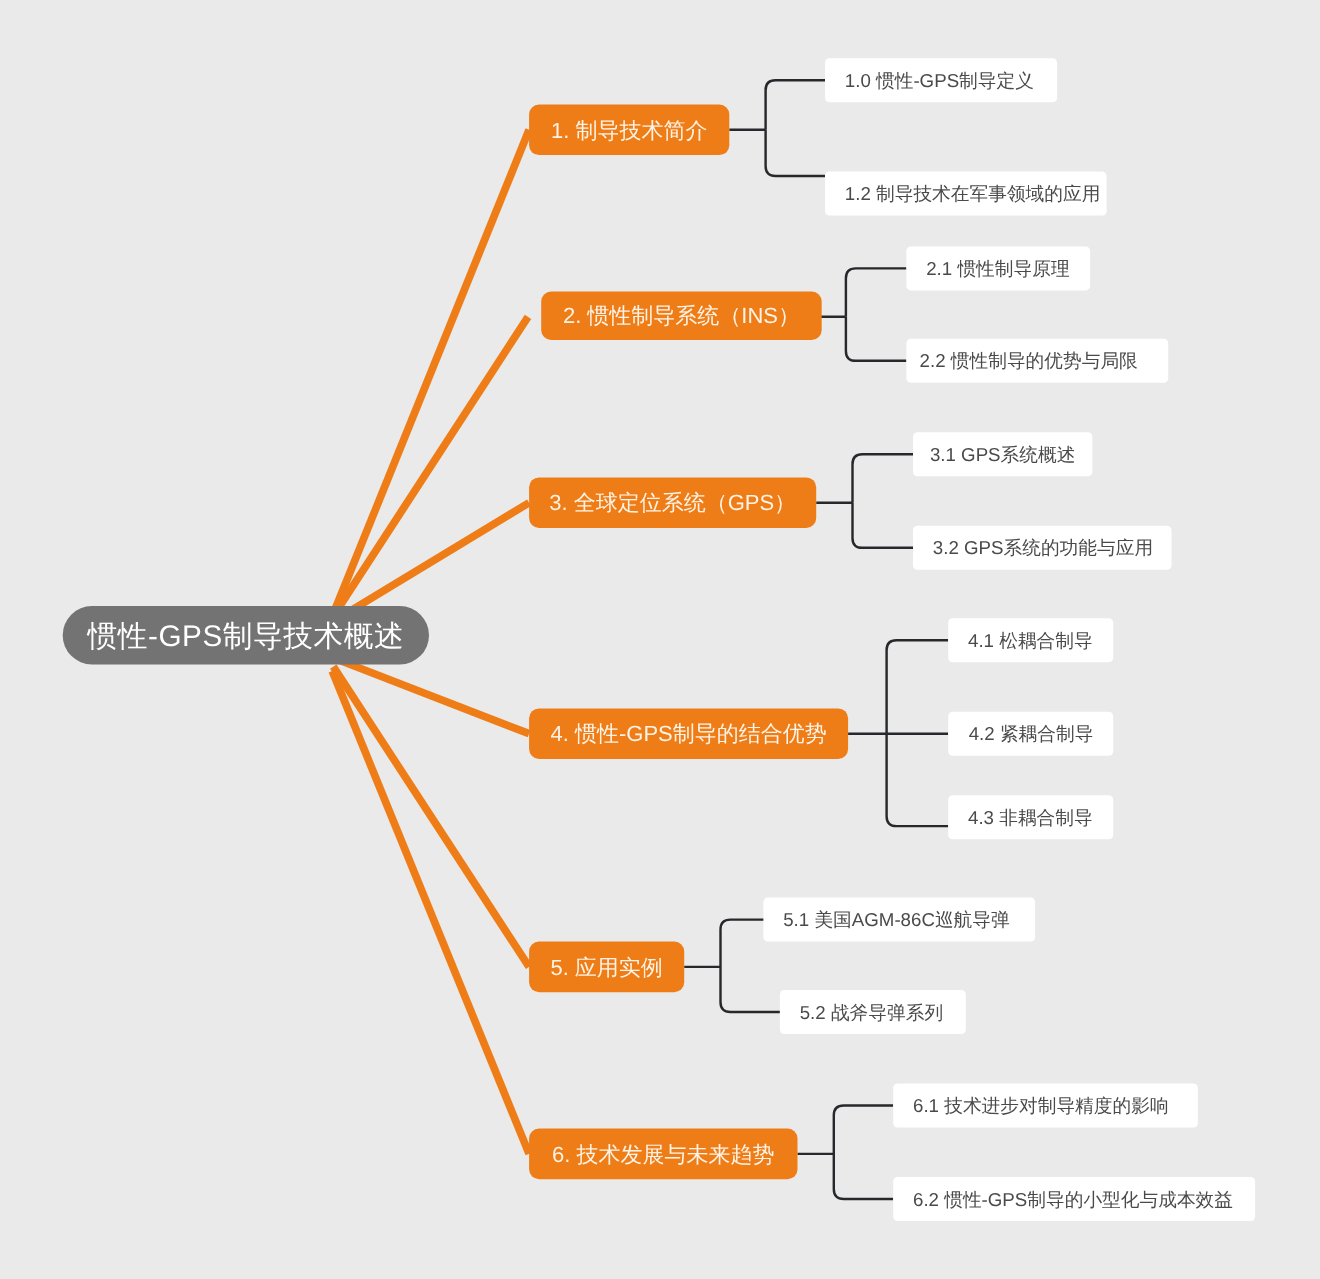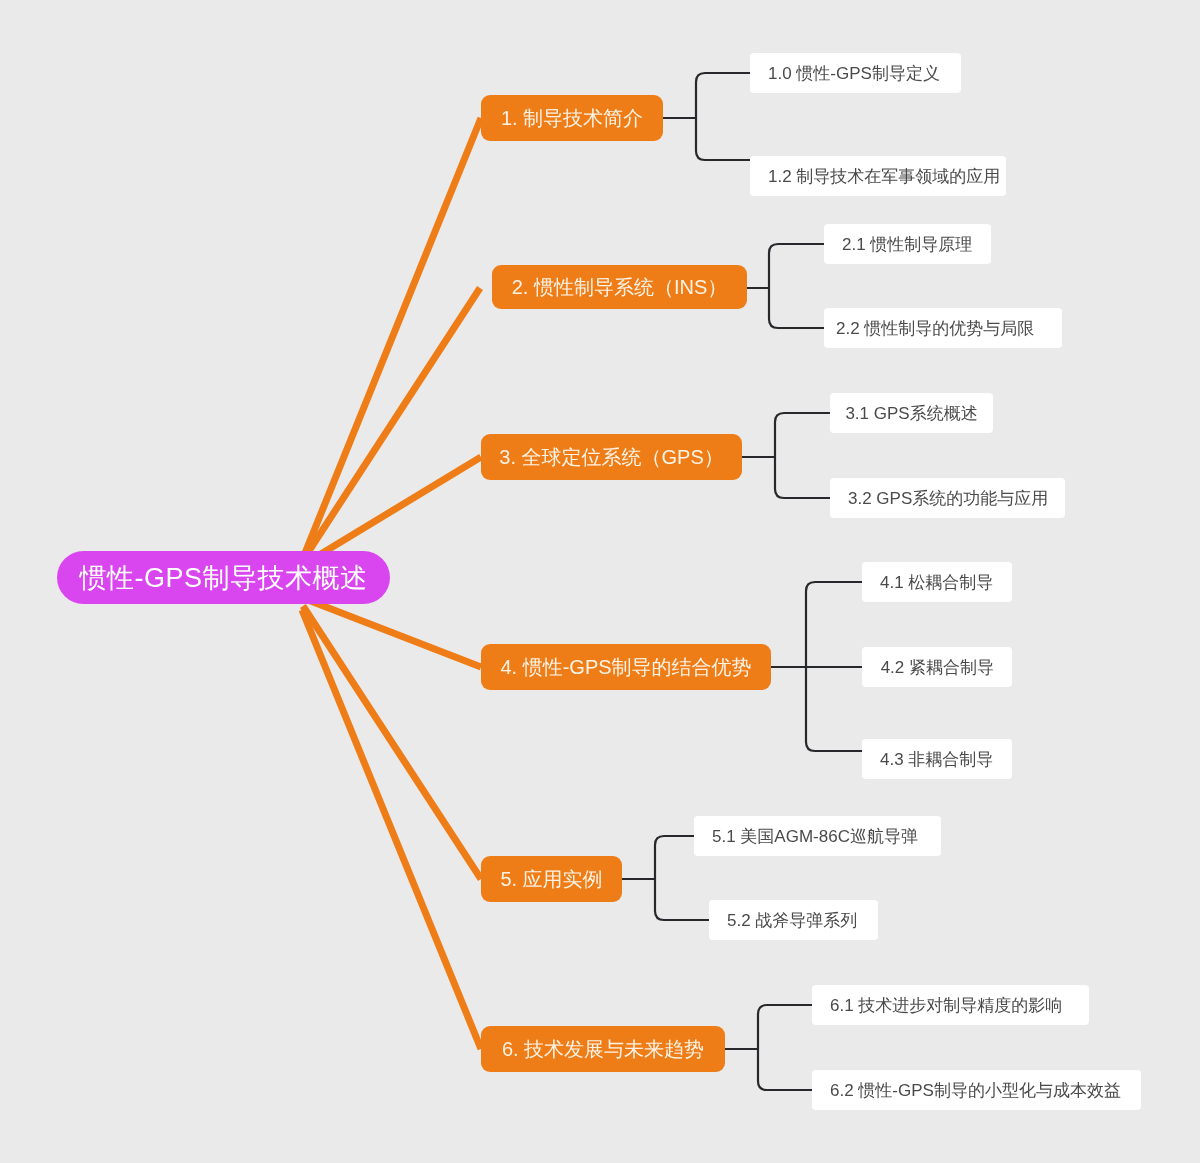--- a/index.html
+++ b/index.html
@@ -47,21 +47,21 @@
   
   .node {
     position: absolute;
     box-sizing: border-box;
     display: flex;
     align-items: center;
     white-space: nowrap;
   }
 
   .root-node {
-    background: #d946ef;
+    background: #737373;
     color: #ffffff;
     border-radius: 27px;
     font-size: 27px;
     letter-spacing: 0.5px;
     padding: 0 26px;
     justify-content: center;
     z-index: 5;
   }
 
   .branch-node {
@@ -148,21 +148,21 @@
       </div>
       <div class="node branch-node" style="left: 481px; top: 644px; width: 290px; height: 46px; text-align: center;">
         <span>4. 惯性-GPS制导的结合优势</span>
       </div>
       <div class="node leaf-node" style="left: 862px; top: 562px; width: 150px; height: 40px;">
         <span>4.1 松耦合制导</span>
       </div>
       <div class="node leaf-node" style="left: 862px; top: 647px; width: 150px; height: 40px; justify-content: flex-end;">
         <span>4.2 紧耦合制导</span>
       </div>
-      <div class="node leaf-node" style="left: 862px; top: 739px; width: 150px; height: 40px;">
+      <div class="node leaf-node" style="left: 862px; top: 723px; width: 150px; height: 40px;">
         <span>4.3 非耦合制导</span>
       </div>
       <div class="node branch-node" style="left: 481px; top: 856px; width: 141px; height: 46px;">
         <span>5. 应用实例</span>
       </div>
       <div class="node leaf-node" style="left: 694px; top: 816px; width: 247px; height: 40px;">
         <span>5.1 美国AGM-86C巡航导弹</span>
       </div>
       <div class="node leaf-node" style="left: 709px; top: 900px; width: 169px; height: 40px;">
         <span>5.2 战斧导弹系列</span>

